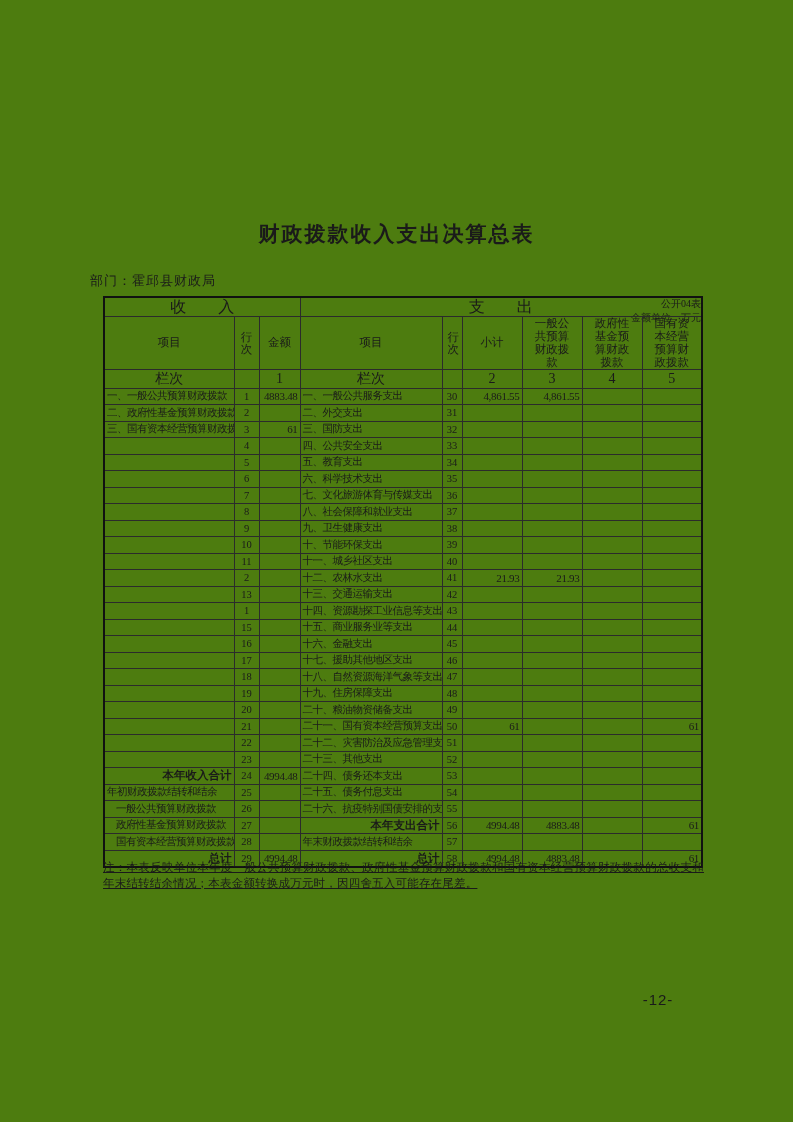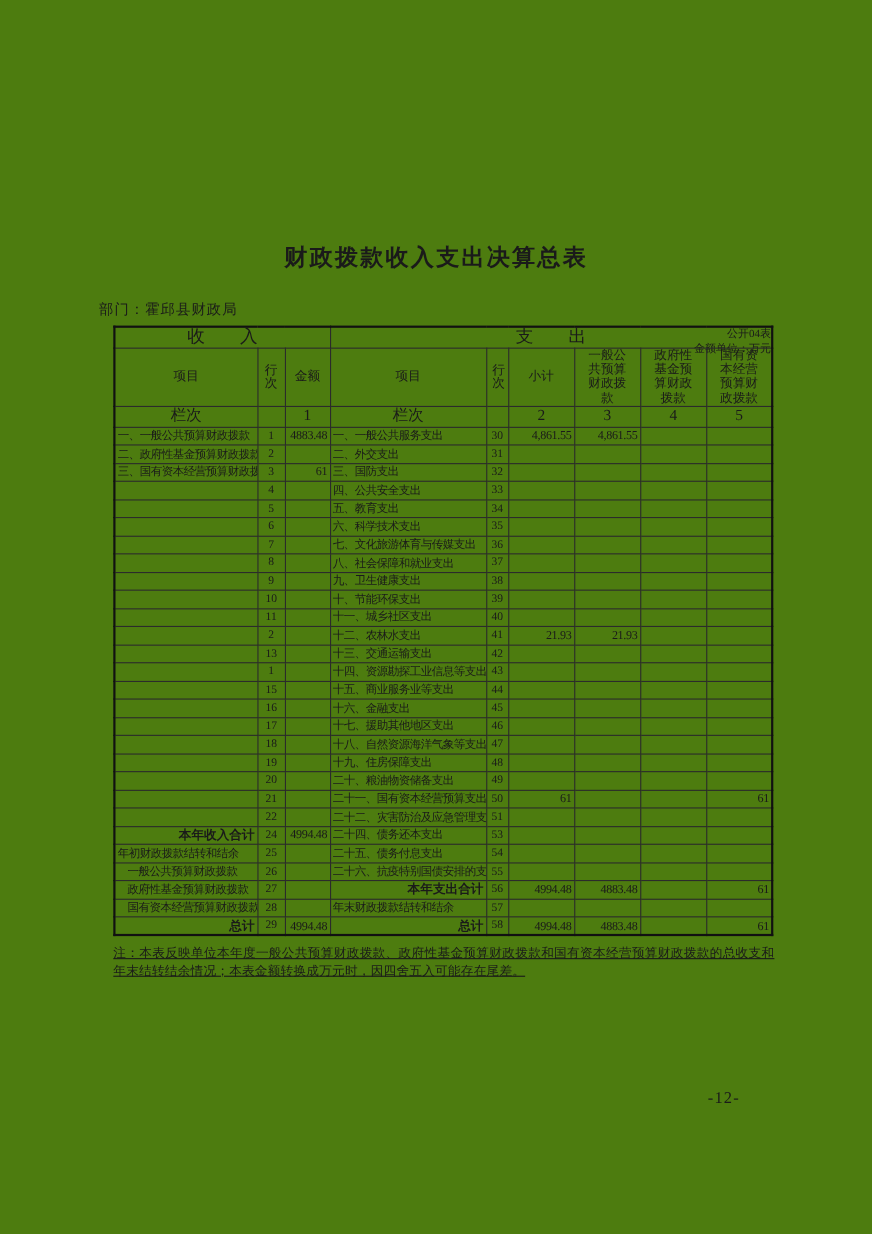--- a/index.html
+++ b/index.html
@@ -24,21 +24,21 @@
   td.ind{padding-left:11px;}
   td.c{text-align:center;font-size:10.5px;}
   td.b{font-weight:bold;font-size:11.5px;text-align:right;letter-spacing:0;}
   td.amt{text-align:right;font-size:11px;padding:0 2px 0 0;letter-spacing:-0.3px;}
   tr.thick td{border-top:1.5px solid #111;}
   th.wrap3{padding:0 7px;}
   th.vh{padding:0 5px;line-height:12px;margin-top:47px;}
   .note{position:absolute;top:860px;left:103px;width:601px;font-size:11.5px;
         line-height:15.5px;text-align:justify;letter-spacing:0.2px;text-decoration:underline;}
   .pageno{position:absolute;top:991px;left:626px;width:64px;text-align:center;
-          font-family:Liberation Serif, serif;font-size:15px;letter-spacing:1px;}
+          font-family:Liberation Sans, sans-serif;font-size:15px;letter-spacing:1px;}
 </style>
 </head>
 <body>
 
 <div class="page">
 
   <div class="title">财政拨款收入支出决算总表</div>
 
   <div class="meta">
     <div>公开04表</div>
@@ -323,20 +323,31 @@
           <td class="item"></td>
           <td class="c">22</td>
           <td class="amt"></td>
           <td class="item">二十二、灾害防治及应急管理支出</td>
           <td class="c">51</td>
           <td class="amt"></td>
           <td class="amt"></td>
           <td class="amt"></td>
           <td class="amt"></td>
         </tr>
+        <tr>
+          <td class="item"></td>
+          <td class="c">23</td>
+          <td class="amt"></td>
+          <td class="item">二十三、其他支出</td>
+          <td class="c">52</td>
+          <td class="amt"></td>
+          <td class="amt"></td>
+          <td class="amt"></td>
+          <td class="amt"></td>
+        </tr>
         <tr class="thick">
           <td class="b">本年收入合计</td>
           <td class="c">24</td>
           <td class="amt">4994.48</td>
           <td class="item">二十四、债务还本支出</td>
           <td class="c">53</td>
           <td class="amt"></td>
           <td class="amt"></td>
           <td class="amt"></td>
           <td class="amt"></td>

